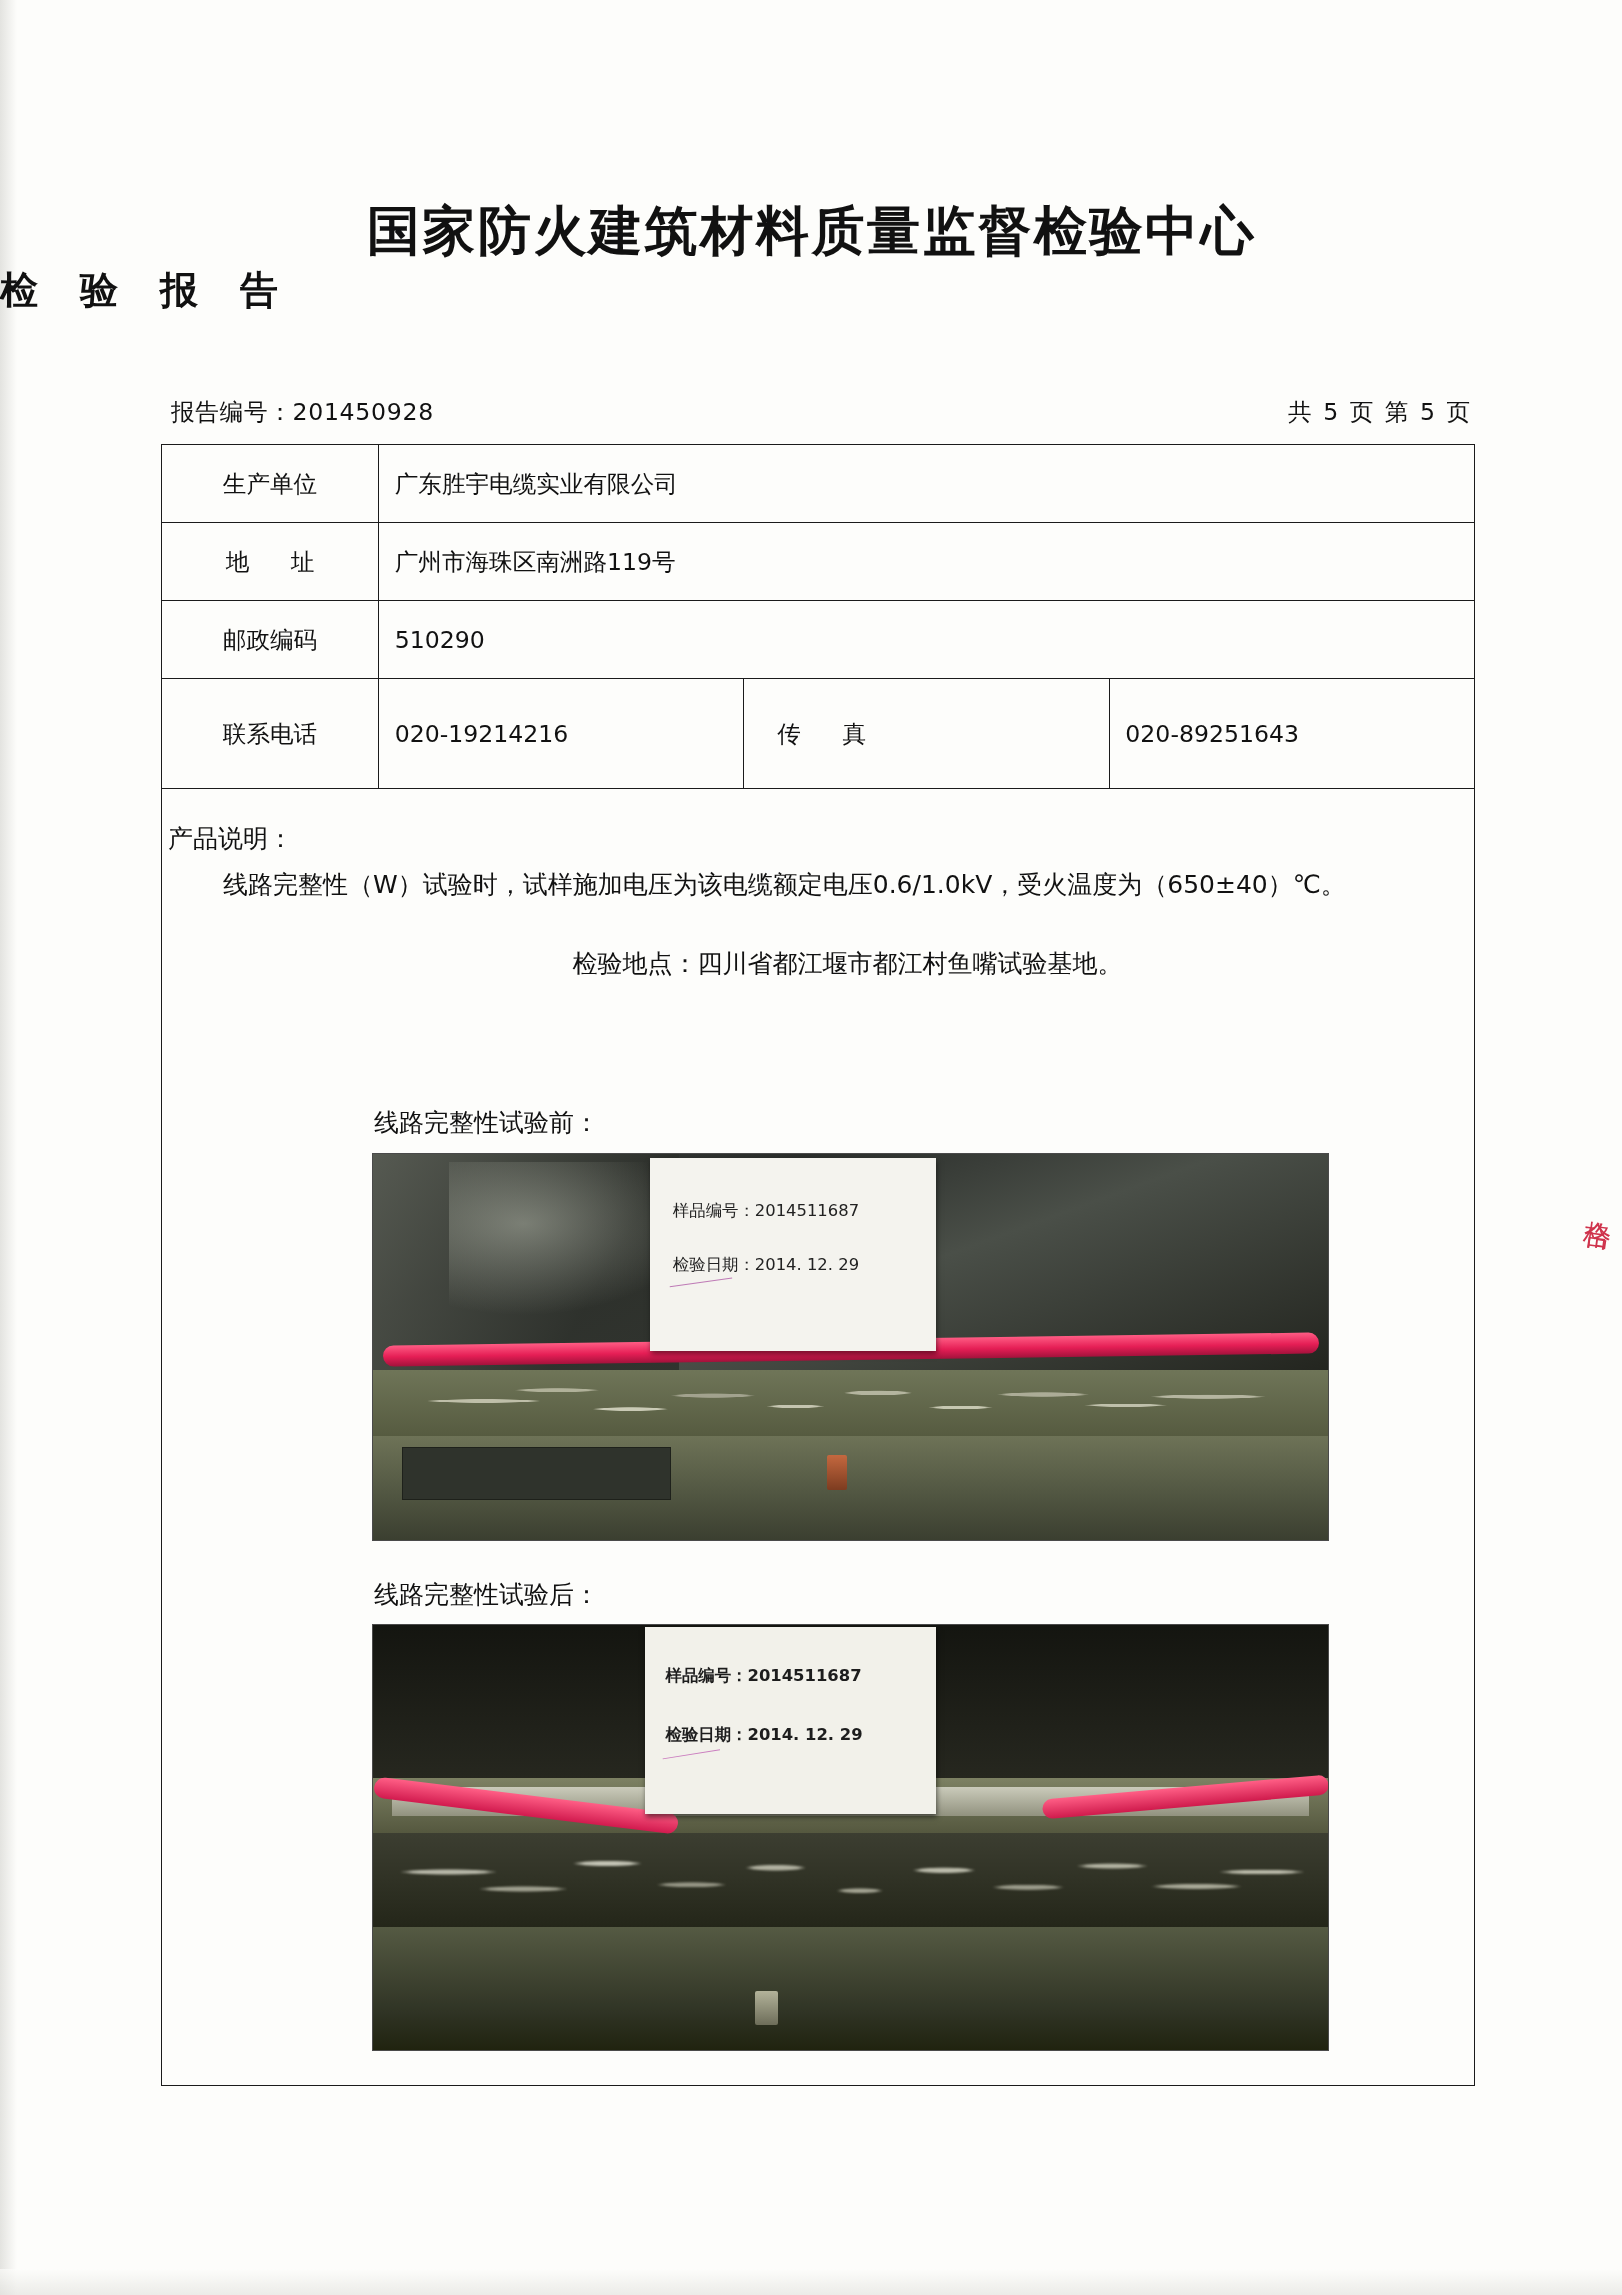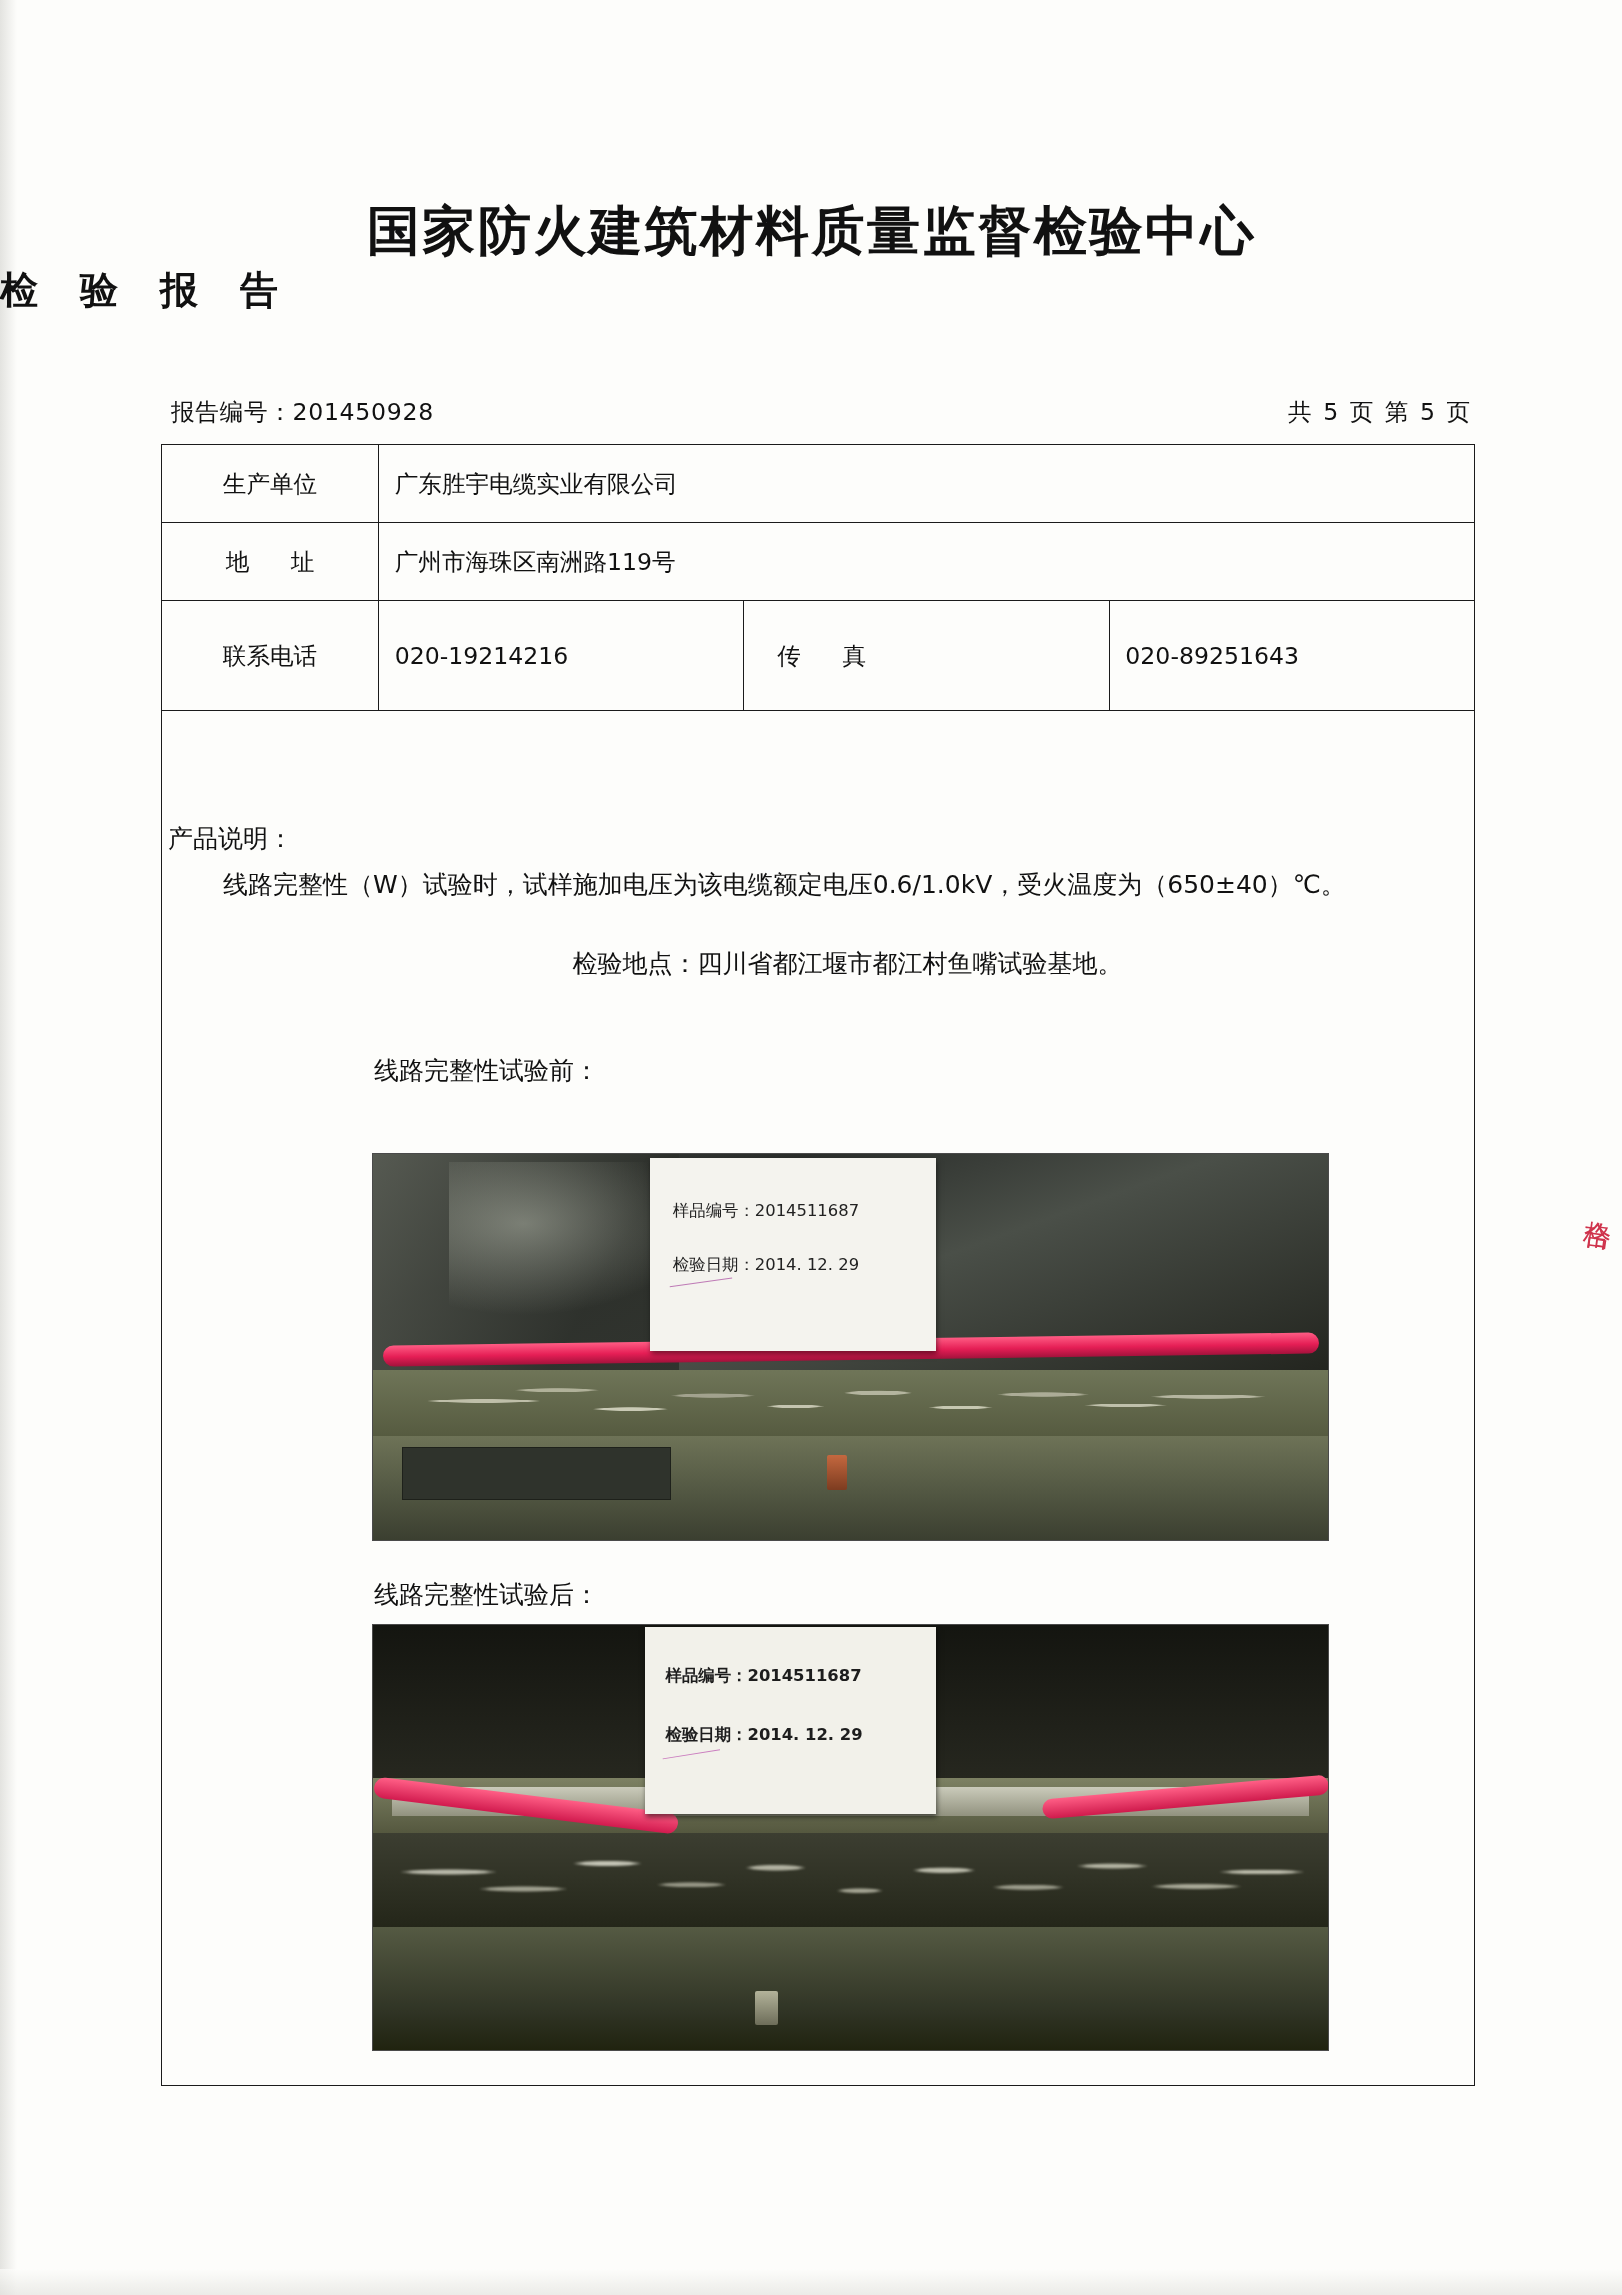--- a/index.html
+++ b/index.html
@@ -136,21 +136,21 @@
     width: 1283px;
     font-size: 25px;
     line-height: 1.45;
     font-family: Liberation Mono, monospace;
     text-indent: 52px;
     text-align: center;
   }
 
   .cap-before {
     position: absolute;
-    left: 374px; top: 1054px;
+    left: 374px; top: 1106px;
     font-size: 25px;
     font-family: Liberation Sans, sans-serif;
   }
   .cap-after {
     position: absolute;
     left: 374px; top: 1578px;
     font-size: 25px;
     font-family: "DejaVu Sans", sans-serif;
   }
 
@@ -358,20 +358,24 @@
 
   <table class="info-table">
     <tbody>
         <tr>
       <td class="lbl">生产单位</td>
       <td class="val" colspan="3">广东胜宇电缆实业有限公司</td>
     </tr>
     <tr>
       <td class="lbl lbl-sp">地    址</td>
       <td class="val" colspan="3">广州市海珠区南洲路119号</td>
+    </tr>
+    <tr>
+      <td class="lbl">邮政编码</td>
+      <td class="val" colspan="3">510290</td>
     </tr>
     <tr>
       <td class="lbl">联系电话</td>
       <td class="val">020-19214216</td>
       <td class="fax-lbl">传  真</td>
       <td class="fax-val">020-89251643</td>
     </tr>
   </tbody>
     </table>
 

